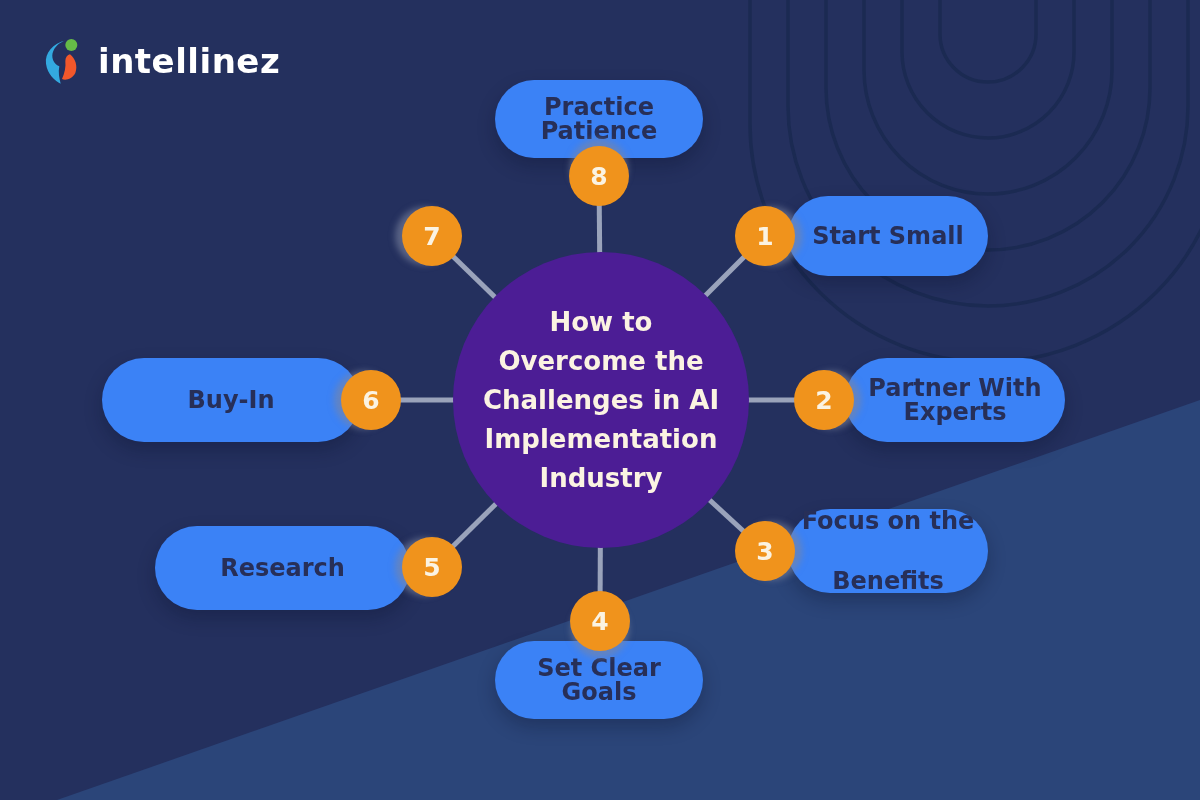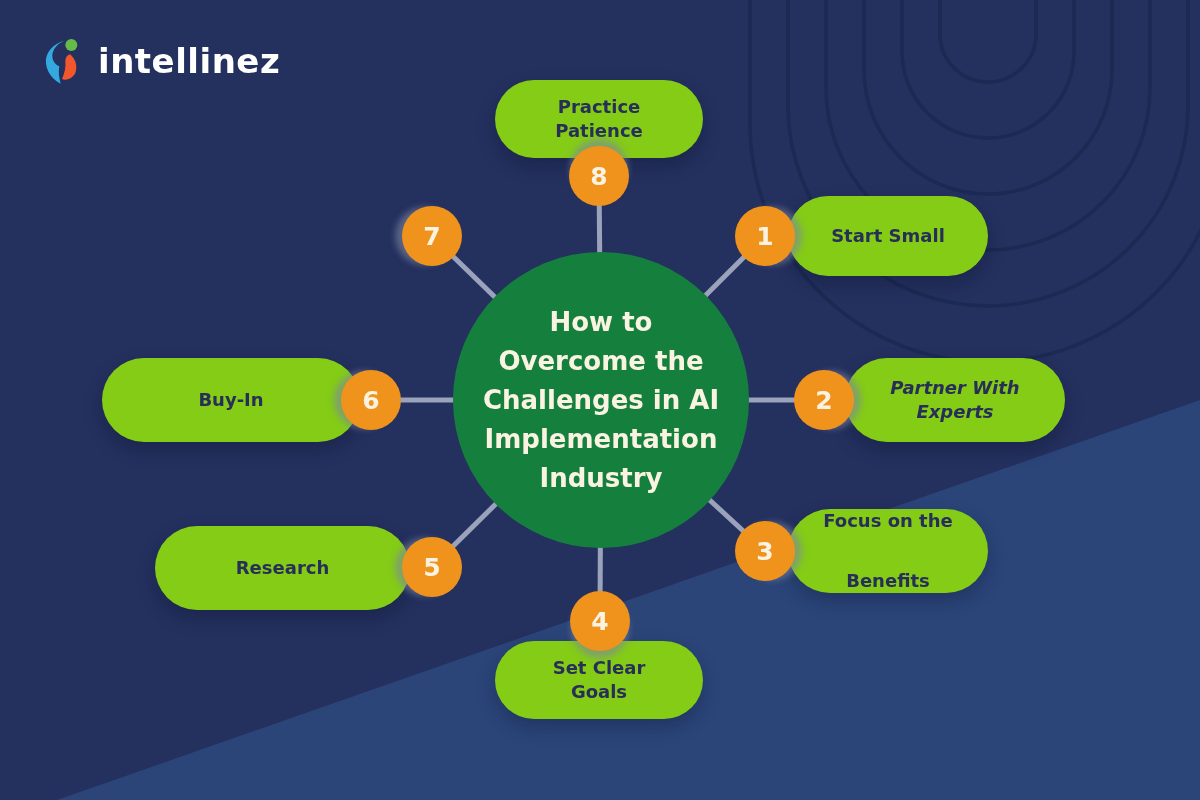--- a/index.html
+++ b/index.html
@@ -23,35 +23,35 @@
   .logo{position:absolute;left:42px;top:36px;display:flex;align-items:center;}
   .logo-icon{width:48px;height:50px;}
   .logo-text{
     color:#FFFFFF;font-size:34px;font-weight:bold;letter-spacing:0.5px;
     margin-left:8px;line-height:50px;
   }
 
   
   .center-circle{
     position:absolute;left:453px;top:252px;width:296px;height:296px;
-    border-radius:50%;background:#15803d;
+    border-radius:50%;background:#4c1d95;
     display:flex;align-items:center;justify-content:center;text-align:center;
   }
   .center-title{color:#FBF3E2;font-size:26px;font-weight:bold;line-height:39px;}
   .center-title span{display:block;}
 
   
   .pill{
-    position:absolute;background:#84cc16;border-radius:46px;
+    position:absolute;background:#3b82f6;border-radius:46px;
     display:flex;flex-direction:column;align-items:center;justify-content:center;
-    text-align:center;color:#272F58;font-weight:bold;font-size:18px;line-height:24px;
+    text-align:center;color:#272F58;font-weight:bold;font-size:24px;line-height:24px;
     box-shadow:0 8px 18px rgba(8,14,38,0.28);
   }
   .p1{left:788px;top:196px;width:200px;height:80px;align-items:center;}
-  .p2{left:845px;top:358px;width:220px;height:84px;font-style:italic;}
+  .p2{left:845px;top:358px;width:220px;height:84px;}
   .p3{left:788px;top:509px;width:200px;height:84px;justify-content:space-between;}
   .p4{left:495px;top:641px;width:208px;height:78px;}
   .p5{left:155px;top:526px;width:255px;height:84px;}
   .p6{left:102px;top:358px;width:258px;height:84px;}
   .p7{left:148px;top:194px;width:265px;height:84px;}
   .p8{left:495px;top:80px;width:208px;height:78px;}
 
   
   .numcircle{
     position:absolute;width:60px;height:60px;border-radius:50%;

